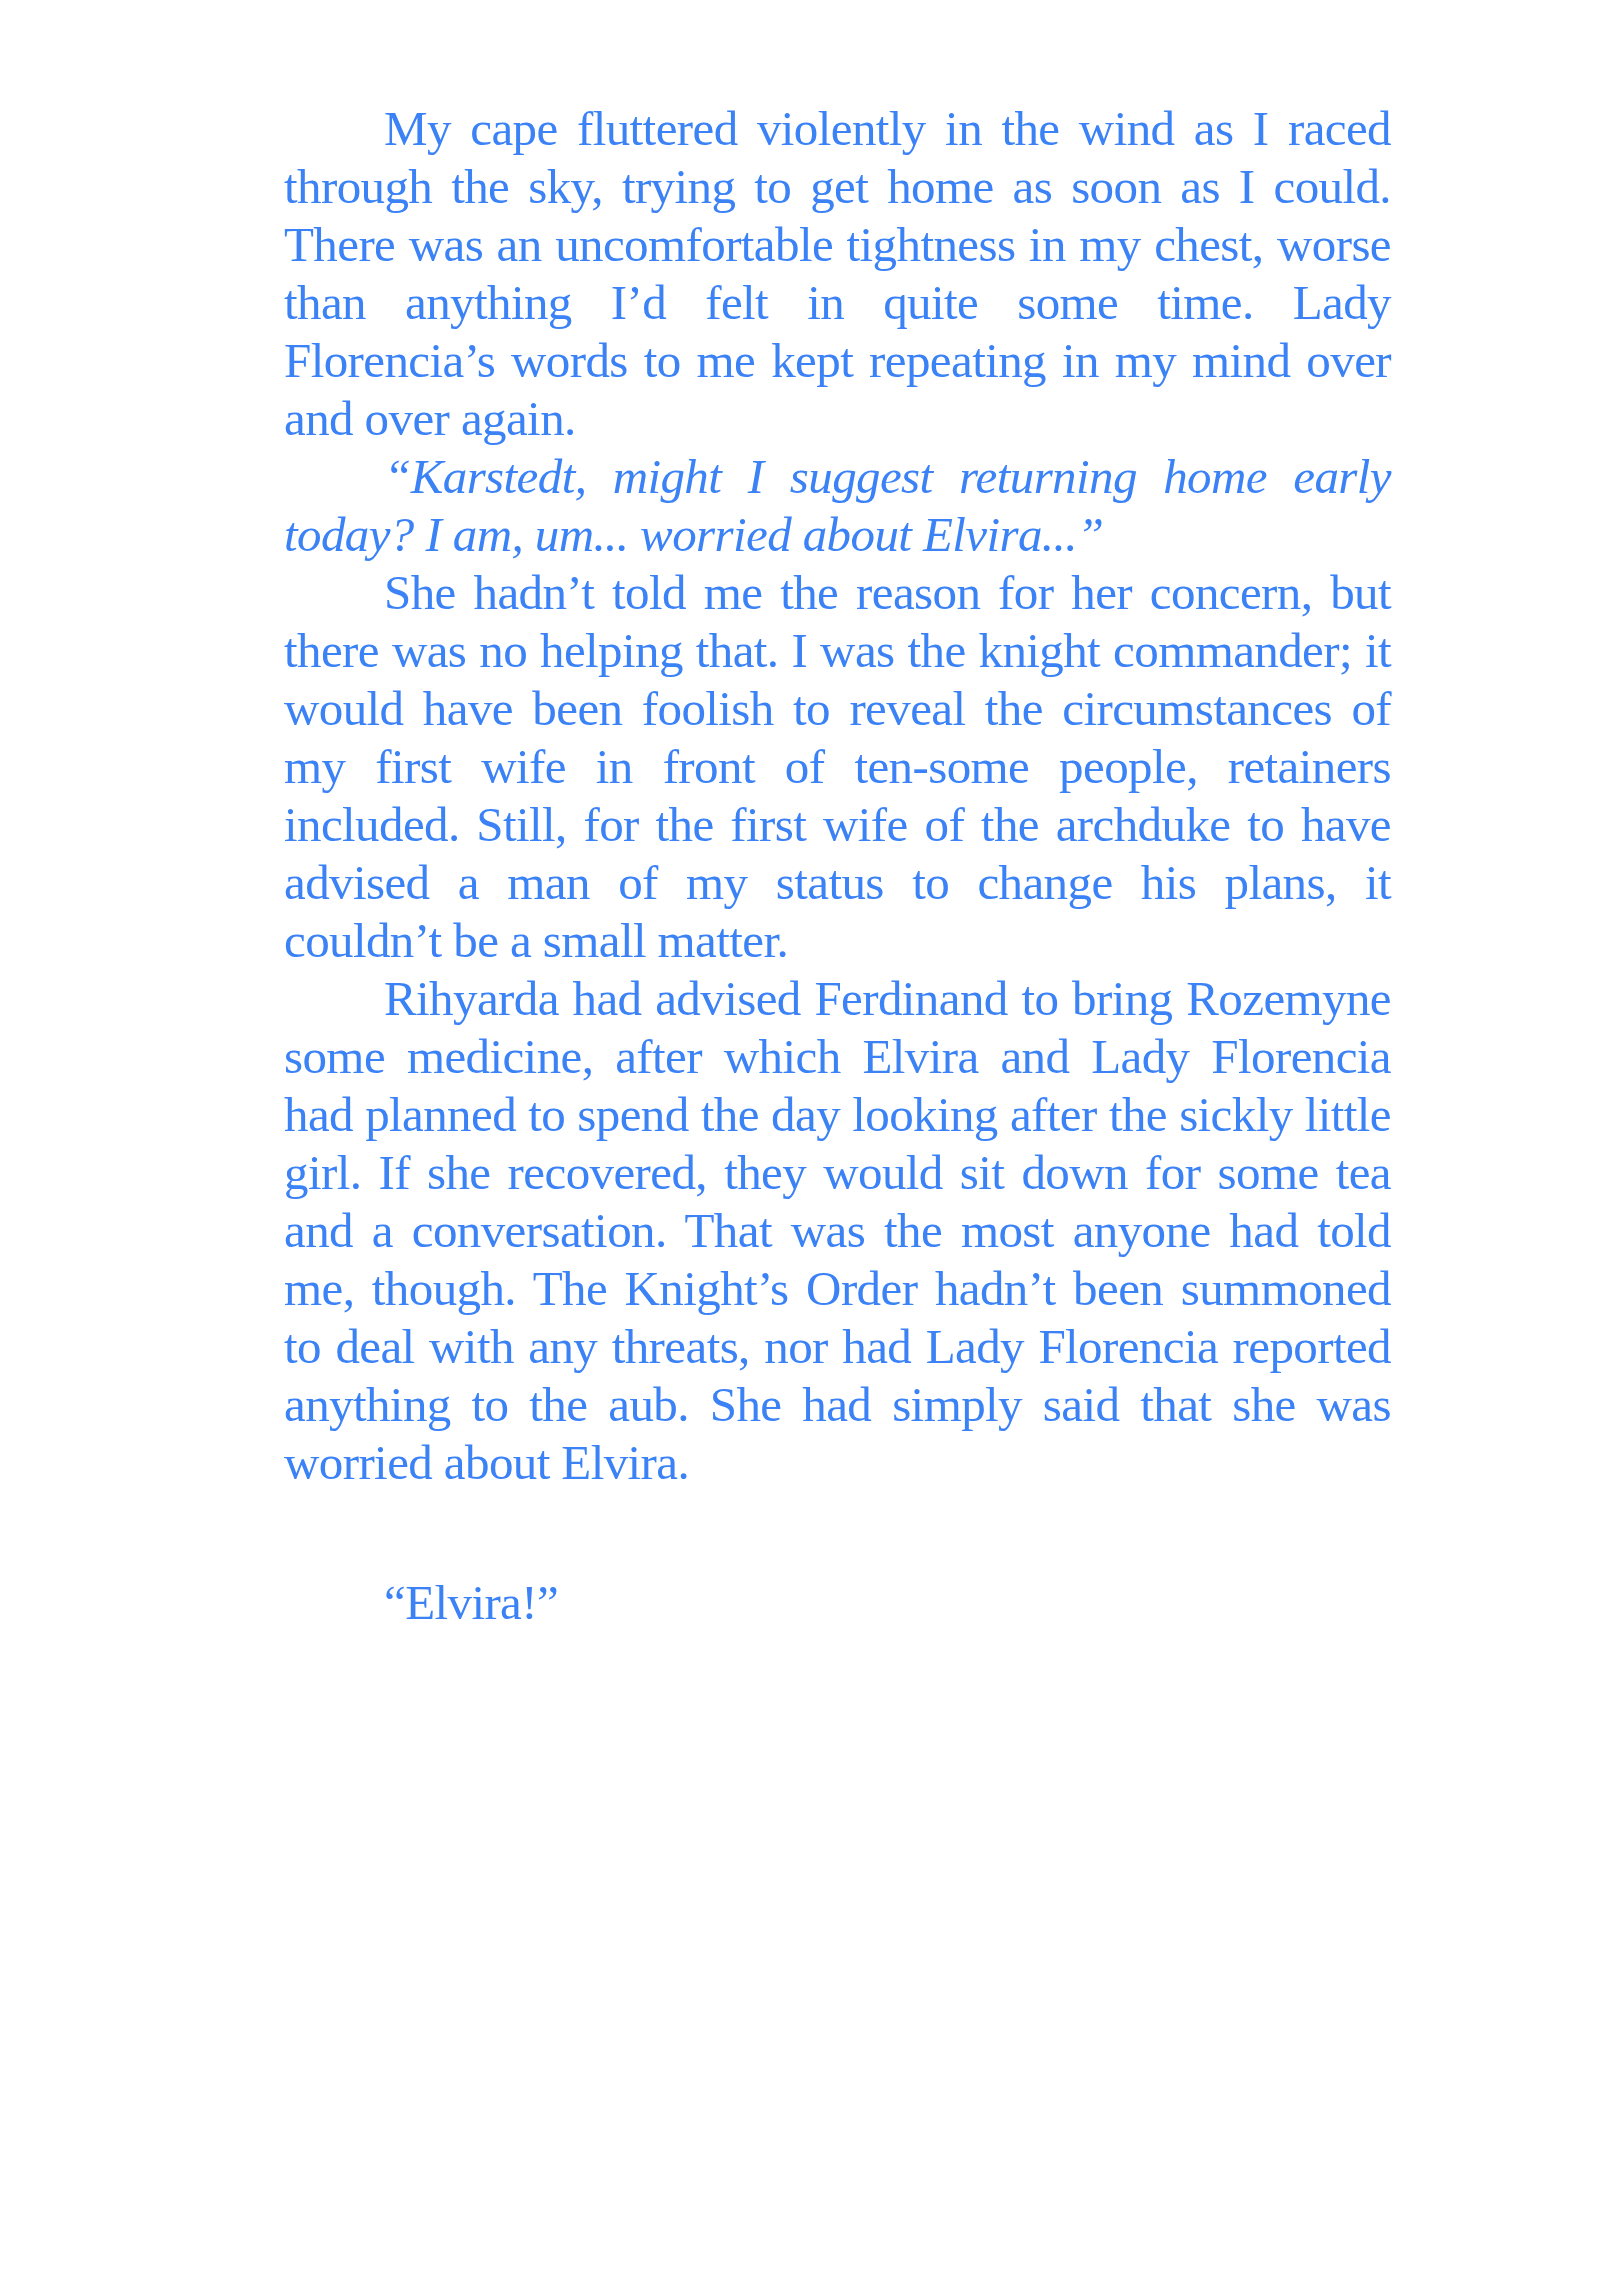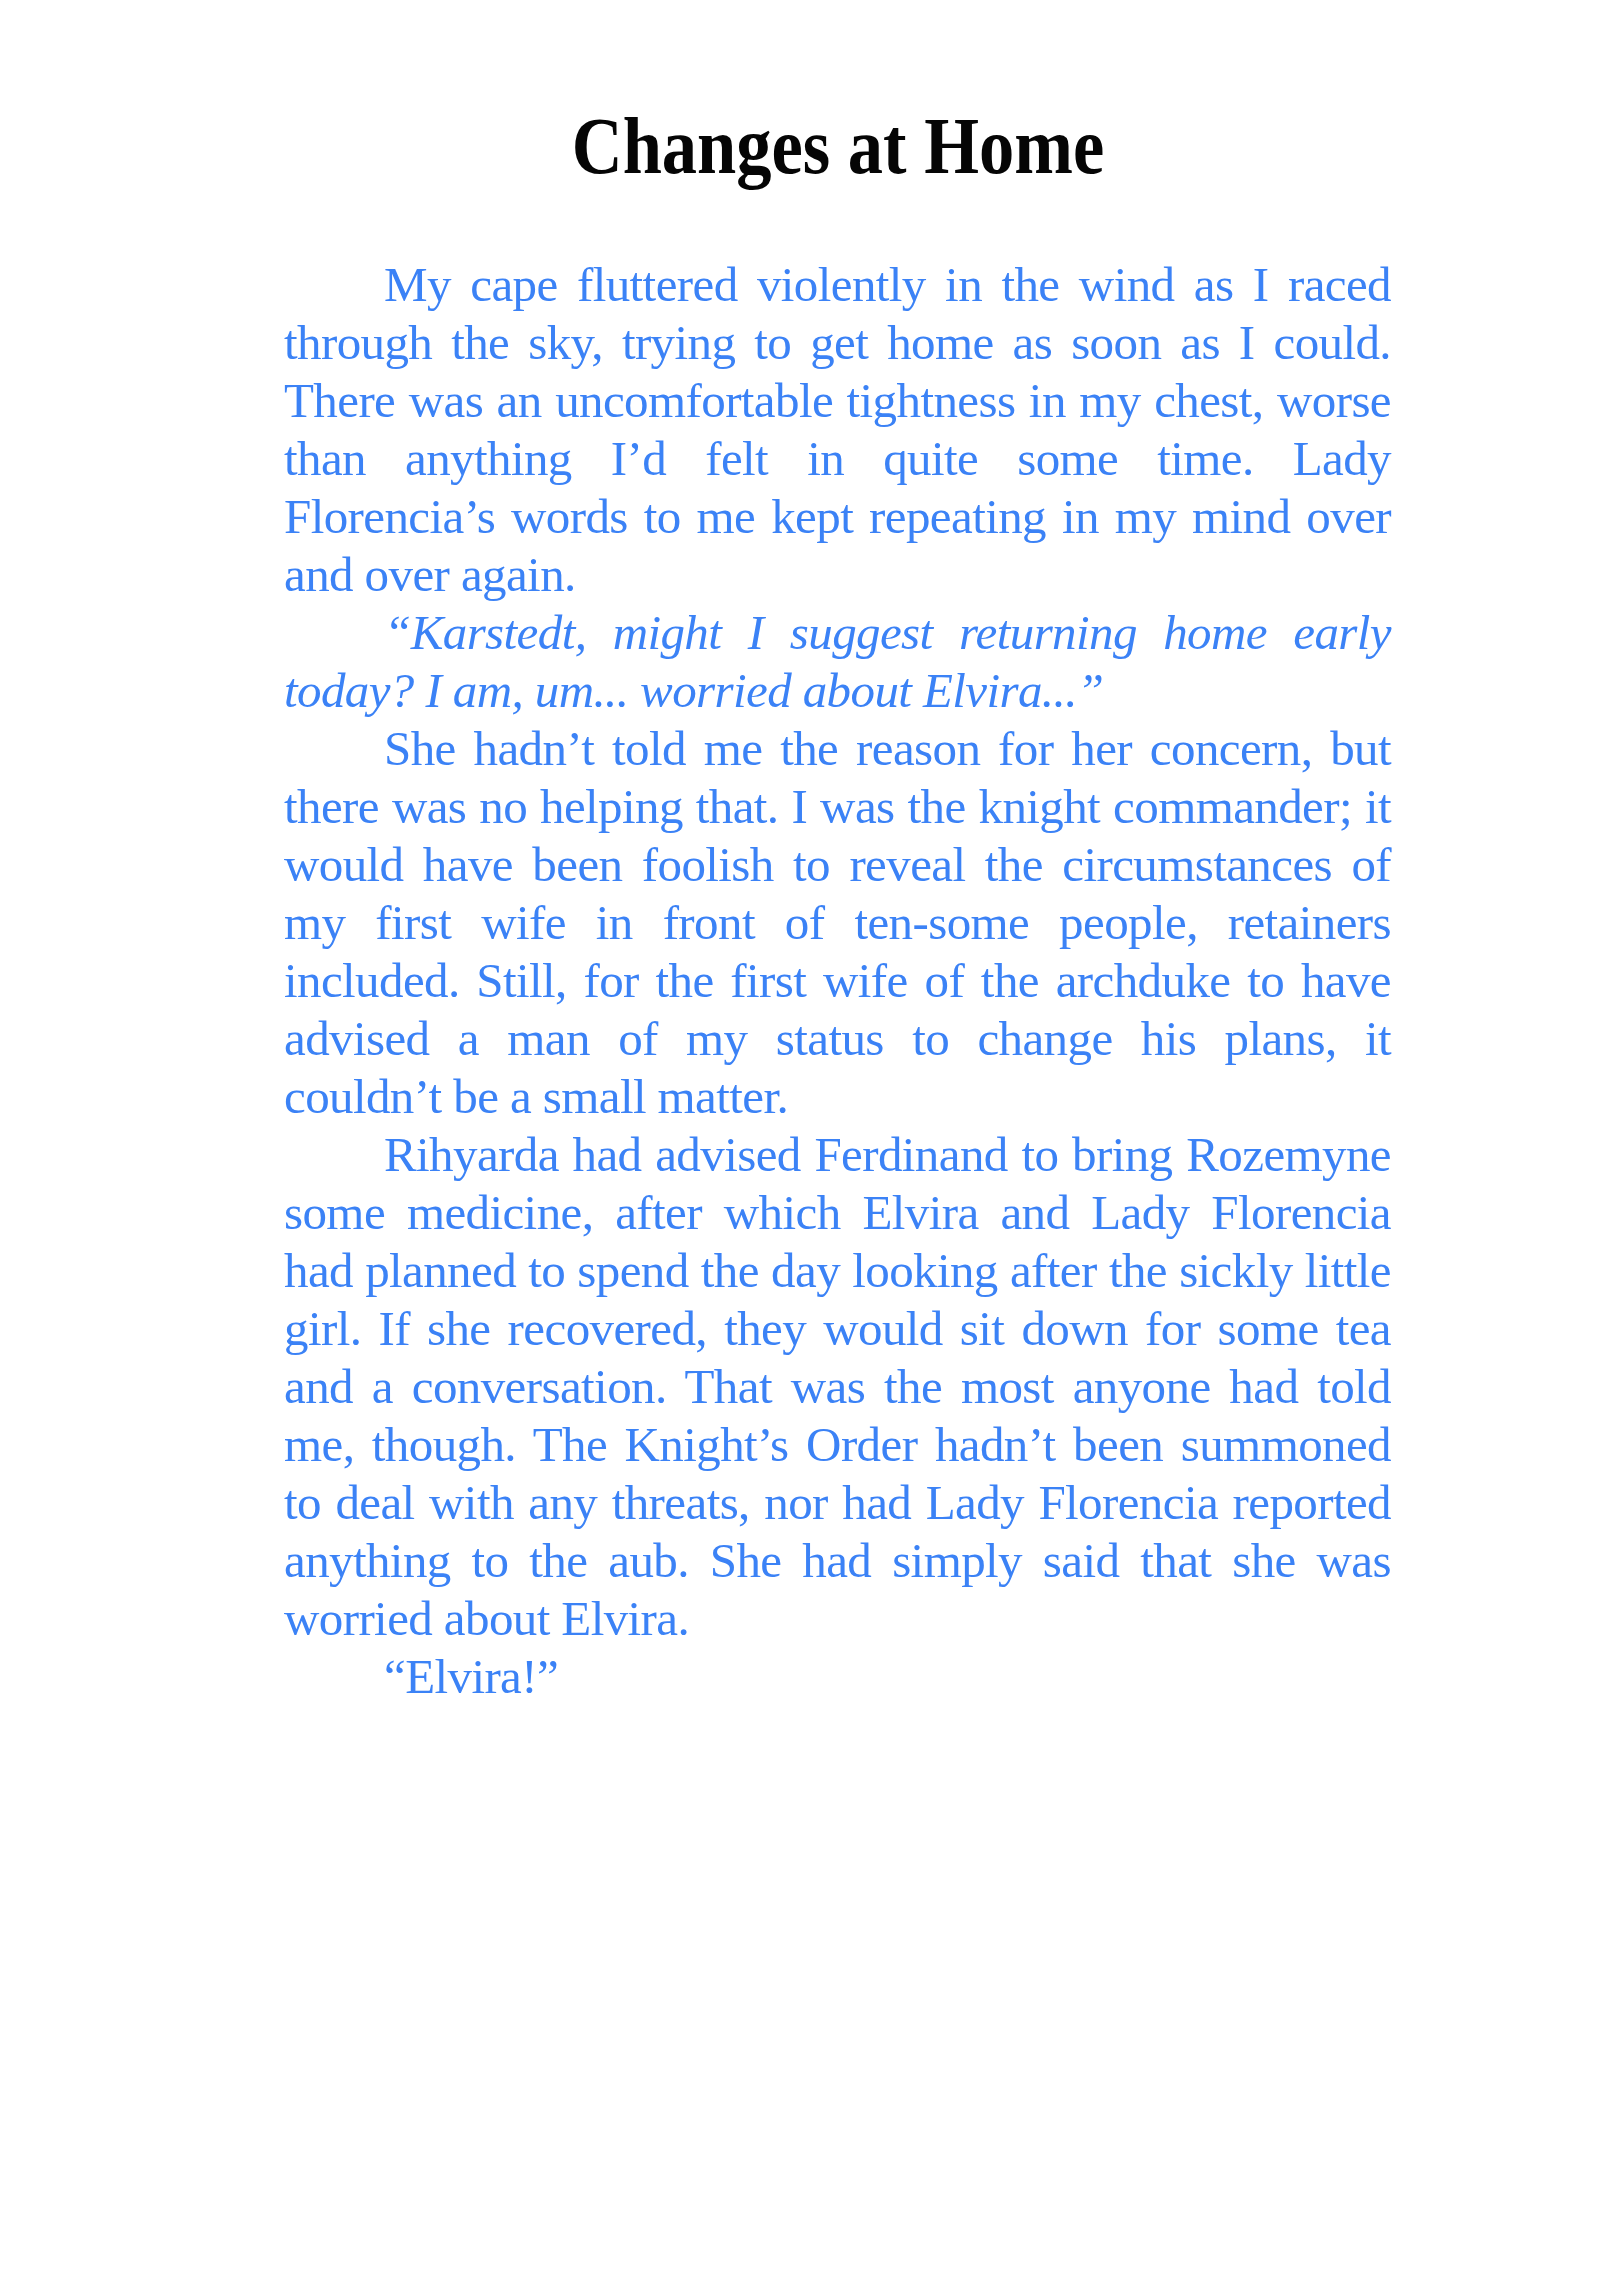--- a/index.html
+++ b/index.html
@@ -41,28 +41,28 @@
     line-height: 58px;
     text-align: justify;
     text-indent: 100px;
     letter-spacing: -0.6px;
     color: #3b82f6;
   }
   .para.italic {
     font-style: italic;
   }
   .para.section-break {
+    margin-top: 82px;
     font-family: Liberation Serif, serif;
   }
 </style>
 </head>
 <body>
 
 <div class="book-page">
-  <h1 class="chapter-title"><span class="title-inner">Changes at Home</span></h1>
 
   <p class="para">My cape fluttered violently in the wind as I raced through the sky, trying to get home as soon as I could. There was an uncomfortable tightness in my chest, worse than anything I’d felt in quite some time. Lady Florencia’s words to me kept repeating in my mind over and over again.</p>
 
   <p class="para italic">“Karstedt, might I suggest returning home early today? I am, um... worried about Elvira...”</p>
 
   <p class="para">She hadn’t told me the reason for her concern, but there was no helping that. I was the knight commander; it would have been foolish to reveal the circumstances of my first wife in front of ten-some people, retainers included. Still, for the first wife of the archduke to have advised a man of my status to change his plans, it couldn’t be a small matter.</p>
 
 
   <p class="para">Rihyarda had advised Ferdinand to bring Rozemyne some medicine, after which Elvira and Lady Florencia had planned to spend the day looking after the sickly little girl. If she recovered, they would sit down for some tea and a conversation. That was the most anyone had told me, though. The Knight’s Order hadn’t been summoned to deal with any threats, nor had Lady Florencia reported anything to the aub. She had simply said that she was worried about Elvira.</p>
 

